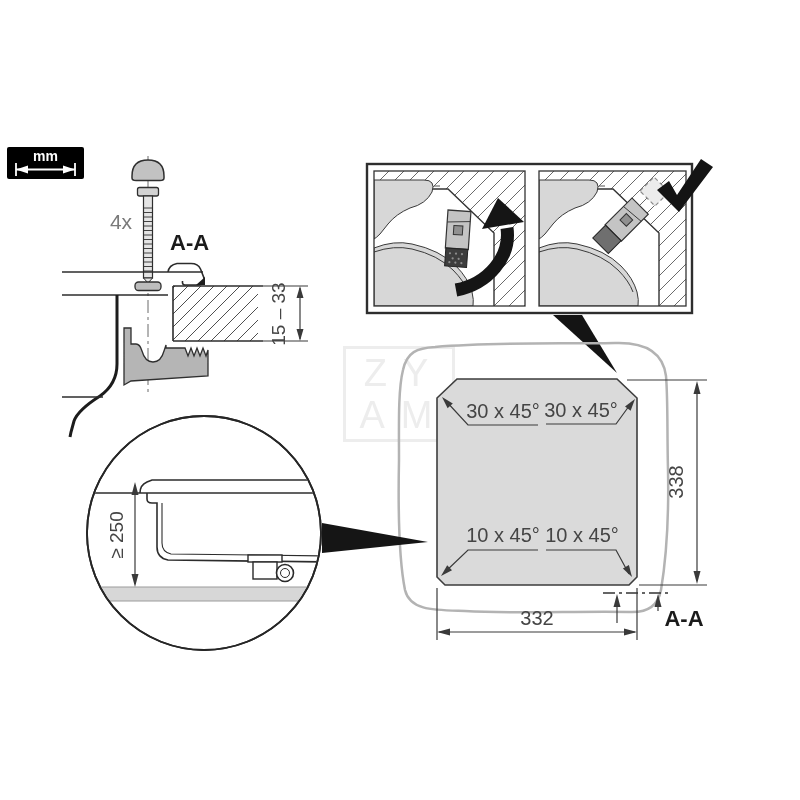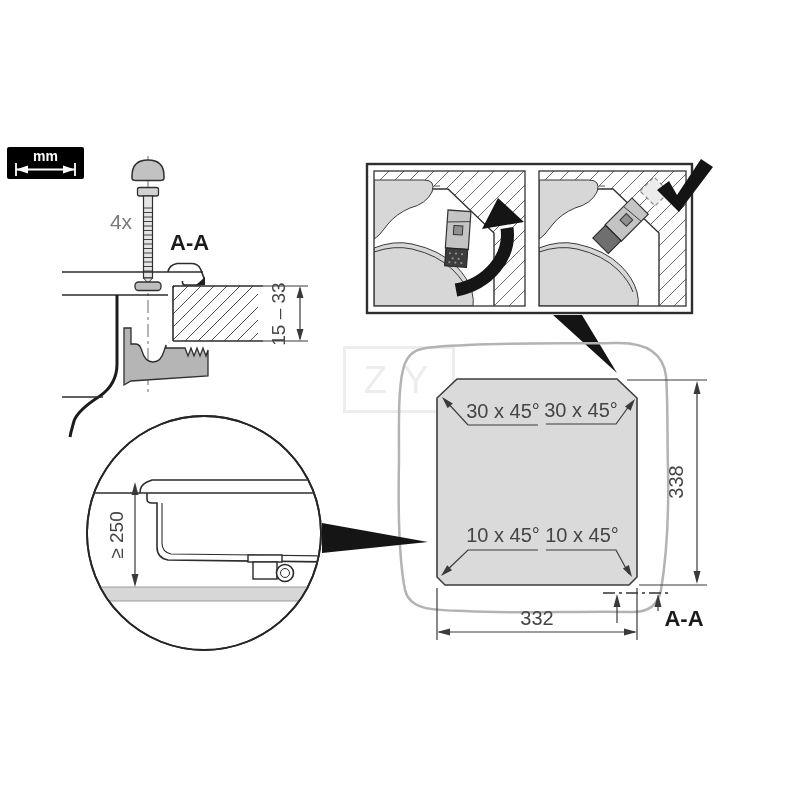--- a/index.html
+++ b/index.html
@@ -1,19 +1,19 @@
 <!DOCTYPE html>
 <html><head>
 <meta charset="utf-8">
 <style>
   html,body{margin:0;padding:0;background:#fff;}
   .stage{position:relative;width:800px;height:800px;background:#ffffff;overflow:hidden;
          font-family:"Liberation Sans", sans-serif;}
   .stage svg{position:absolute;}
-  .watermark{position:absolute;left:343px;top:346px;width:112px;height:67px;
+  .watermark{position:absolute;left:343px;top:346px;width:112px;height:96px;
              border:3px solid #ededed;display:flex;flex-direction:column;
              align-items:center;justify-content:center;color:#ededed;
              font-size:38px;line-height:42px;letter-spacing:16px;
              padding-left:10px;box-sizing:border-box;z-index:0;}
   .mm-badge{position:absolute;left:7px;top:147px;width:77px;height:32px;z-index:2;}
   text{font-family:"Liberation Sans", sans-serif;}
   .dimtxt{fill:#454545;font-size:20px;}
   .dimtxt-sm{fill:#454545;font-size:19px;}
   .boldlbl{fill:#1b1b1b;font-size:22px;font-weight:bold;}
   .qty{fill:#7a7a7a;font-size:21px;}
@@ -21,20 +21,21 @@
   .dimline{stroke:#3a3a3a;stroke-width:1.2;fill:none;}
   .arr{fill:#3a3a3a;stroke:none;}
 </style>
 </head>
 <body>
 
 <div class="stage">
 
   <div class="watermark">
     <span>ZY</span>
+    <span>AM</span>
   </div>
 
   <svg class="mm-badge" width="77" height="32" viewBox="0 0 77 32">
     <rect x="0" y="0" width="77" height="32" rx="2" fill="#000"></rect>
     <text x="38.5" y="14" text-anchor="middle" font-size="14" font-weight="bold" fill="#fff">mm</text>
     <g stroke="#fff" stroke-width="1.8">
       <line x1="9" y1="22.5" x2="68" y2="22.5"></line>
       <line x1="9" y1="16" x2="9" y2="29"></line>
       <line x1="68" y1="16" x2="68" y2="29"></line>
       <polygon points="9,22.5 21,18.5 21,26.5" fill="#fff" stroke="none"></polygon>

